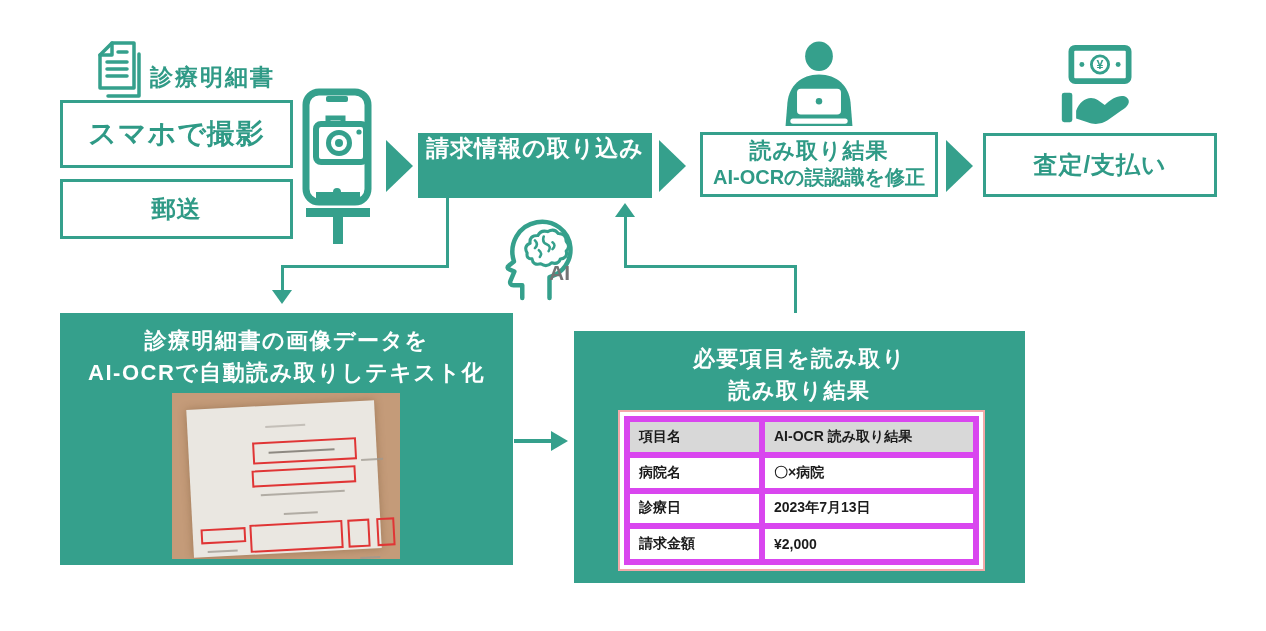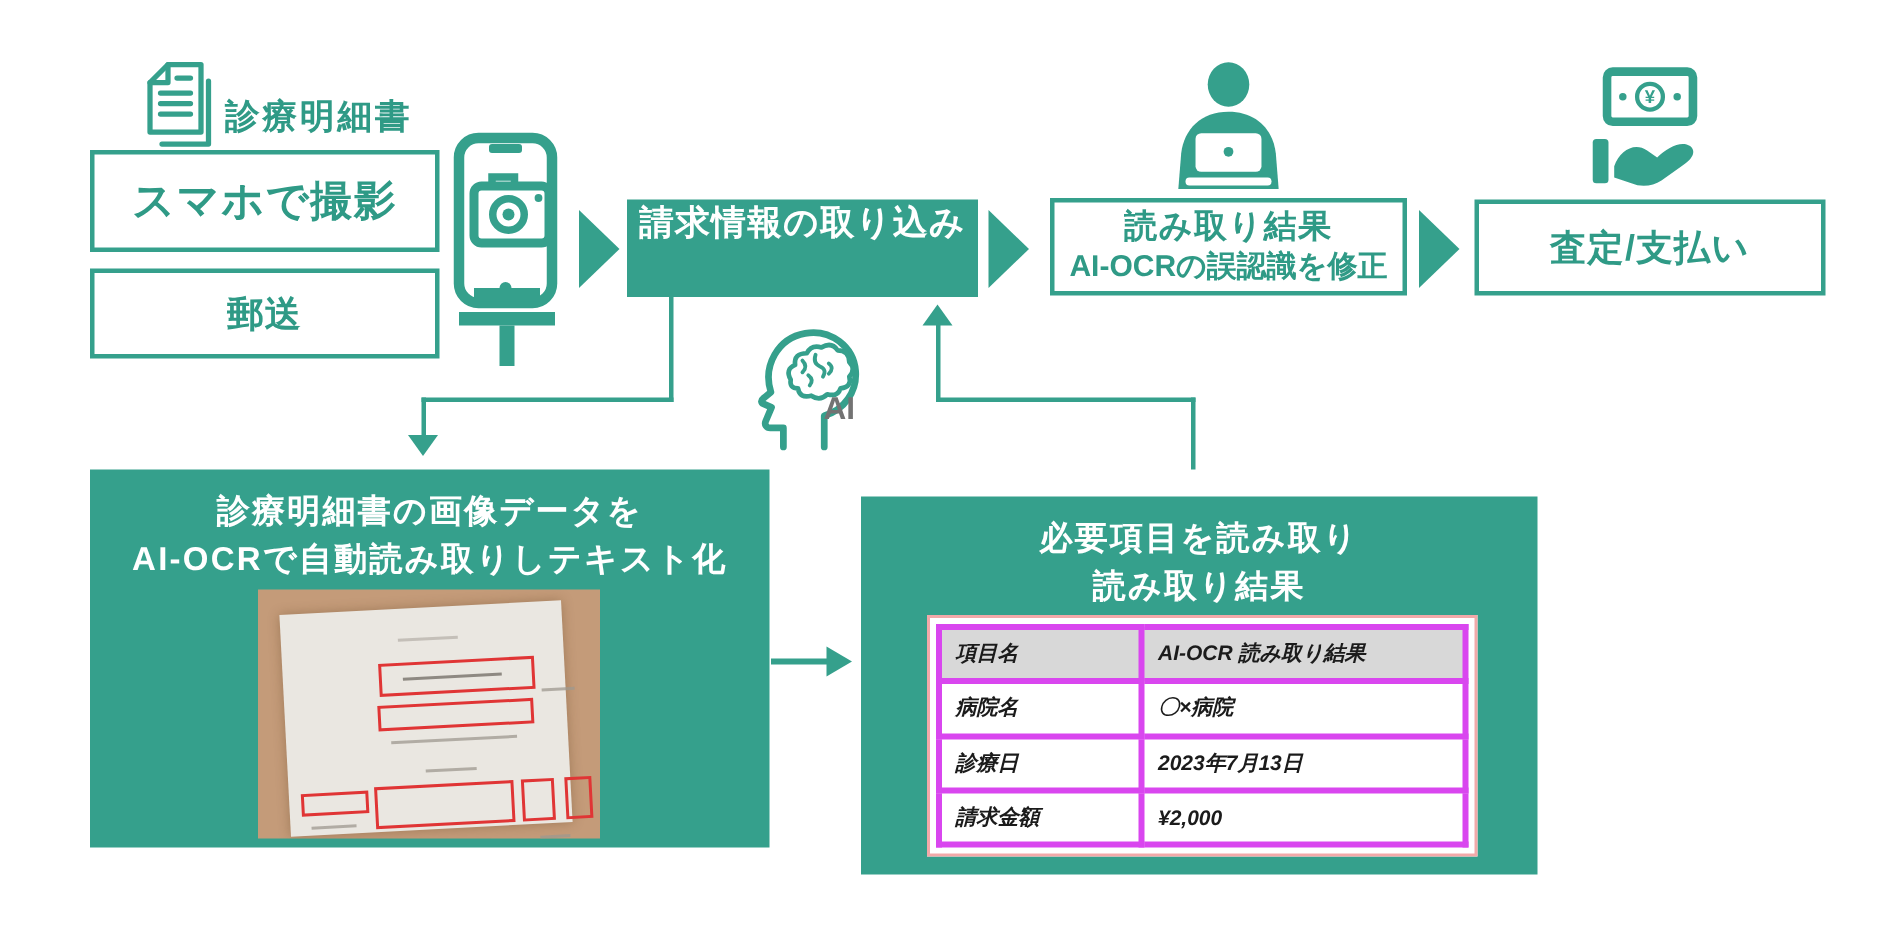--- a/index.html
+++ b/index.html
@@ -49,22 +49,22 @@
            background:#c49b79; overflow:hidden; }
   .paper { position:absolute; left:18px; top:12px; width:188px; height:148px;
            background:#eae7e1; transform:rotate(-3deg); box-shadow:0 0 8px rgba(90,60,30,.35); }
   .rbox { position:absolute; border:2.5px solid #e03535; }
   .gline { position:absolute; background:#9d988f; height:2px; opacity:.75; }
 
   
   .tpanel { position:absolute; left:44px; top:79px; width:367px; height:161px;
             background:#fff; border:2px solid #f2a9a9; padding:4px; }
   .rtable { width:100%; height:100%; border-collapse:collapse; table-layout:fixed; }
-  .rtable td { border:4px solid #d946ef; font-size:14px; font-weight:bold; color:#1b1b1b;
-               padding:2px 9px; vertical-align:middle; background:#fff;font-style:italic; }
+  .rtable td { border:6px solid #d946ef; font-size:14px; font-weight:bold; color:#1b1b1b;
+               padding:2px 9px; vertical-align:middle; background:#fff; }
   .rtable tr.hd td { background:#d8d8d8; }
   .rtable td.c1 { width:135px; }
 </style>
 </head>
 <body>
 
 <div id="stage">
 
   <svg style="position:absolute;left:92px;top:40px" width="54" height="60" viewBox="0 0 54 60">
     <g fill="none" stroke="#35a08c" stroke-width="3.5" stroke-linejoin="round" stroke-linecap="round">

